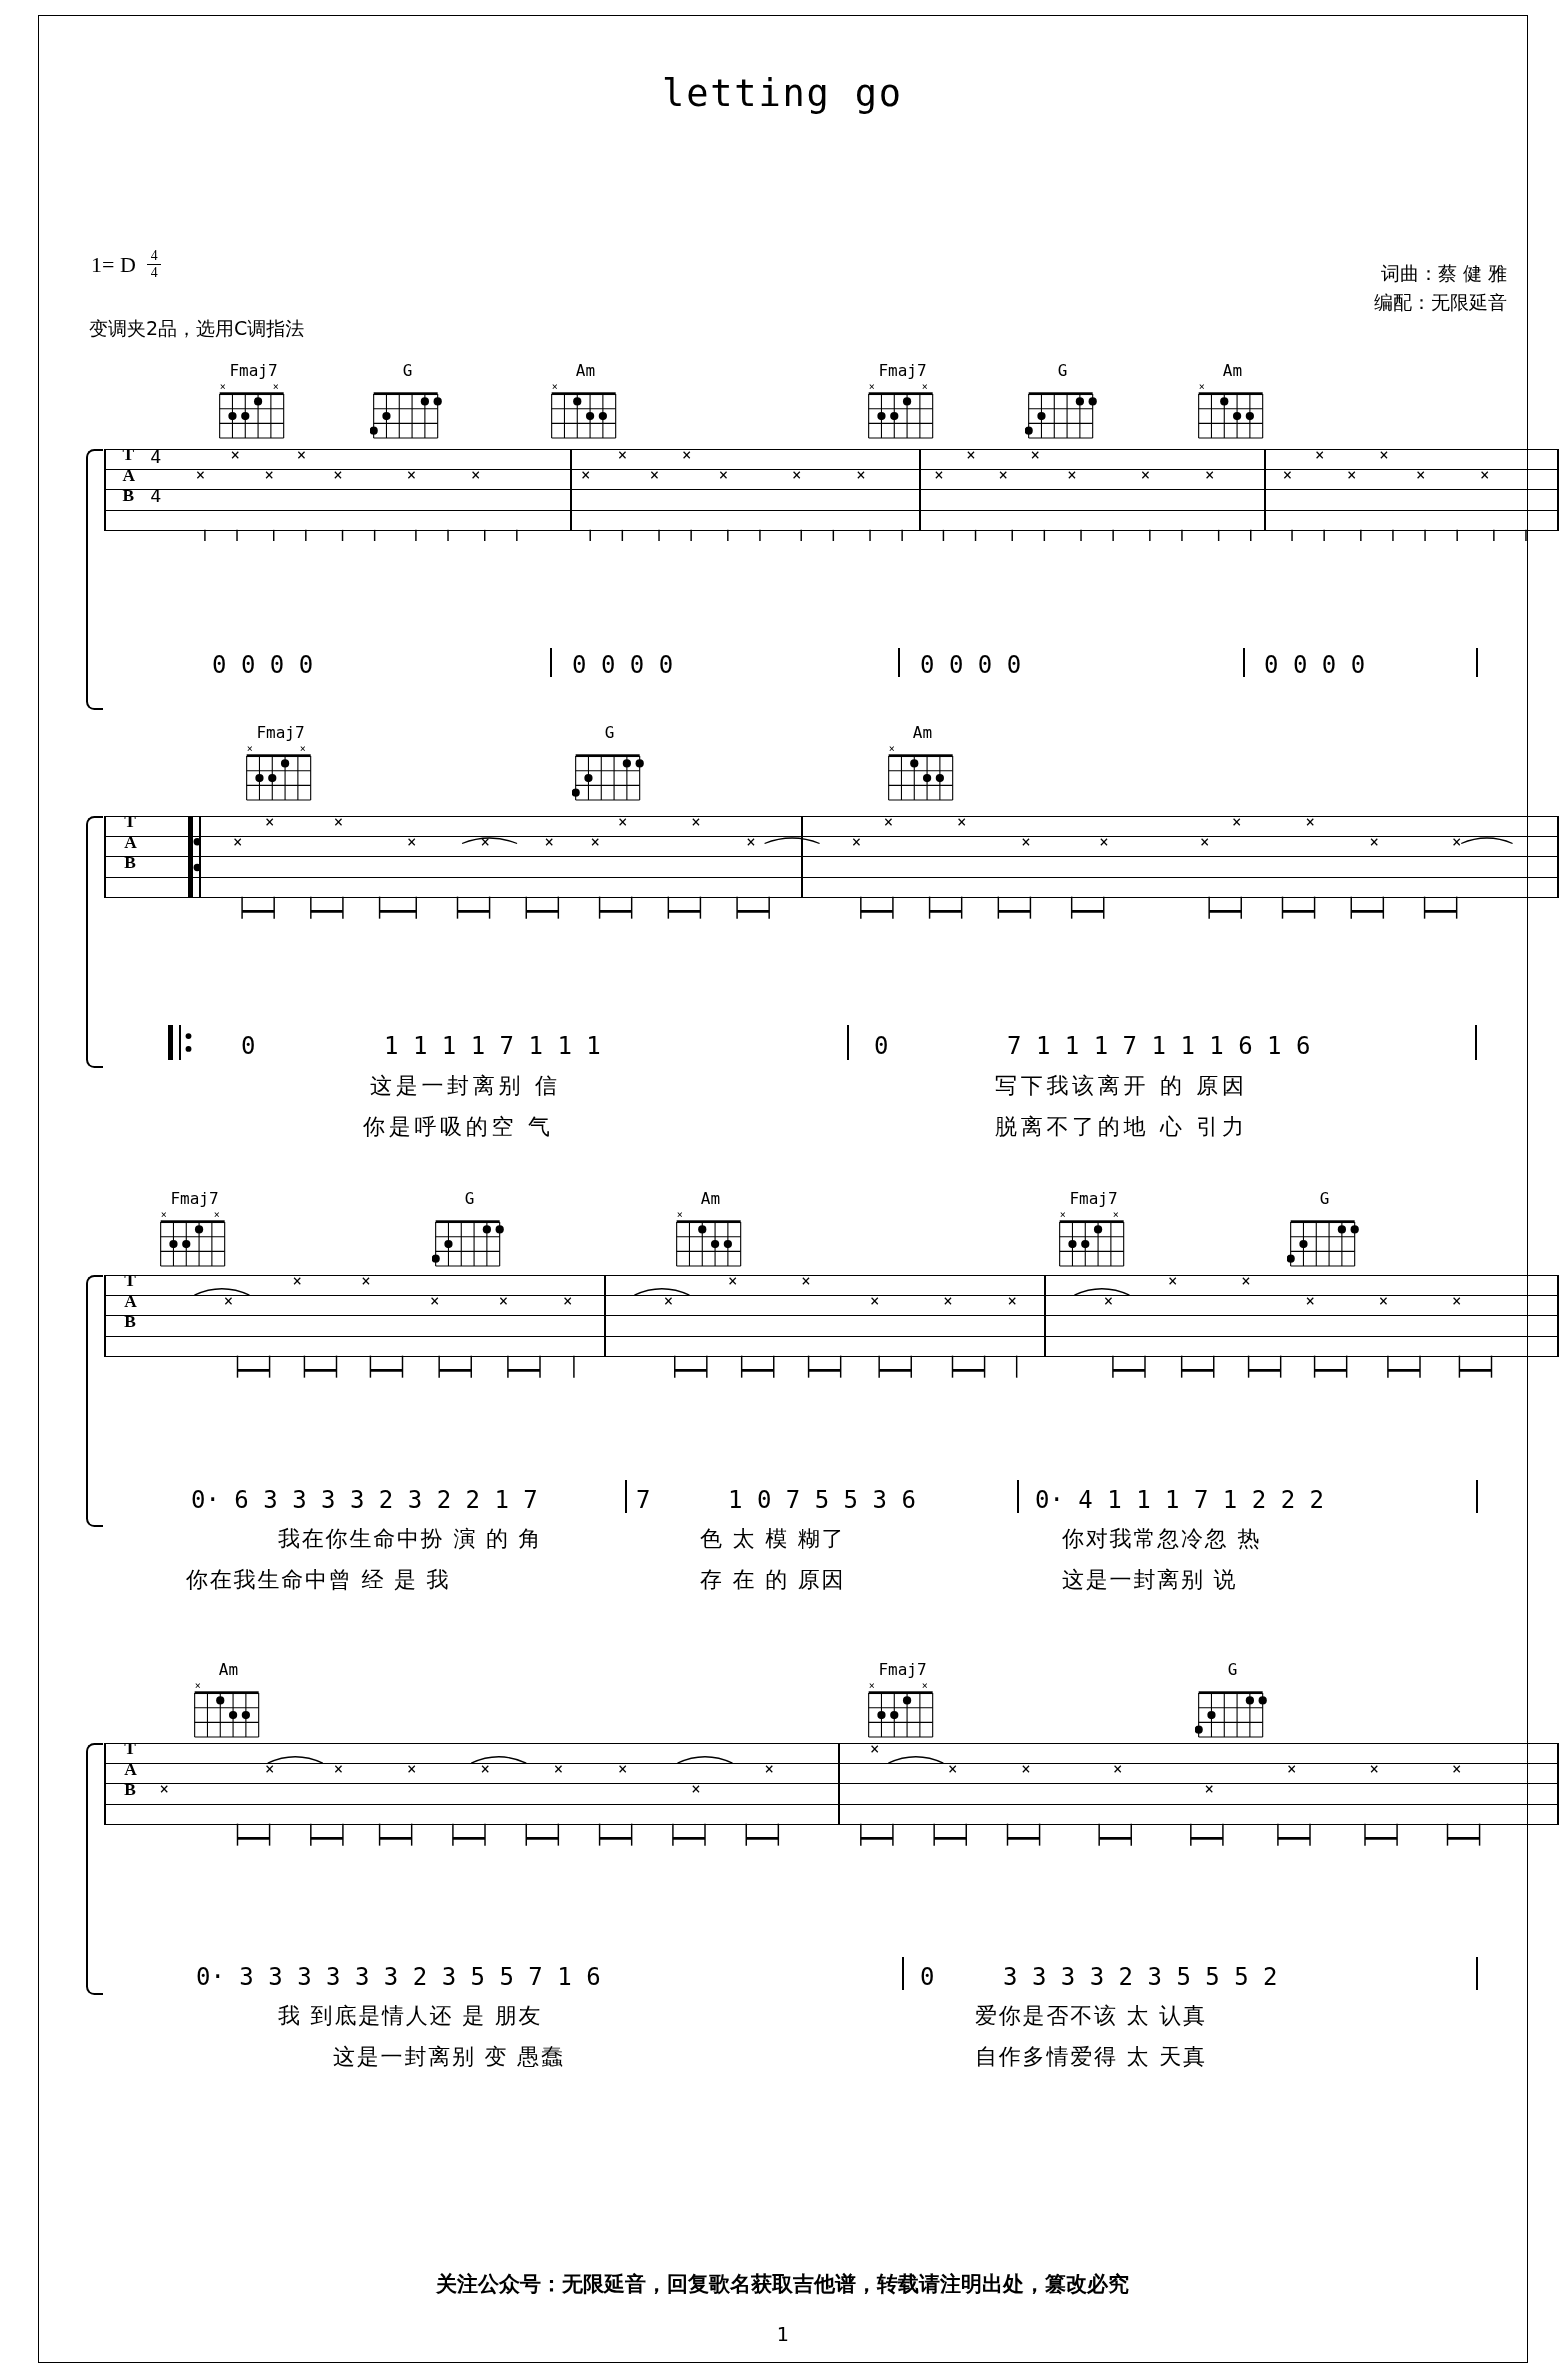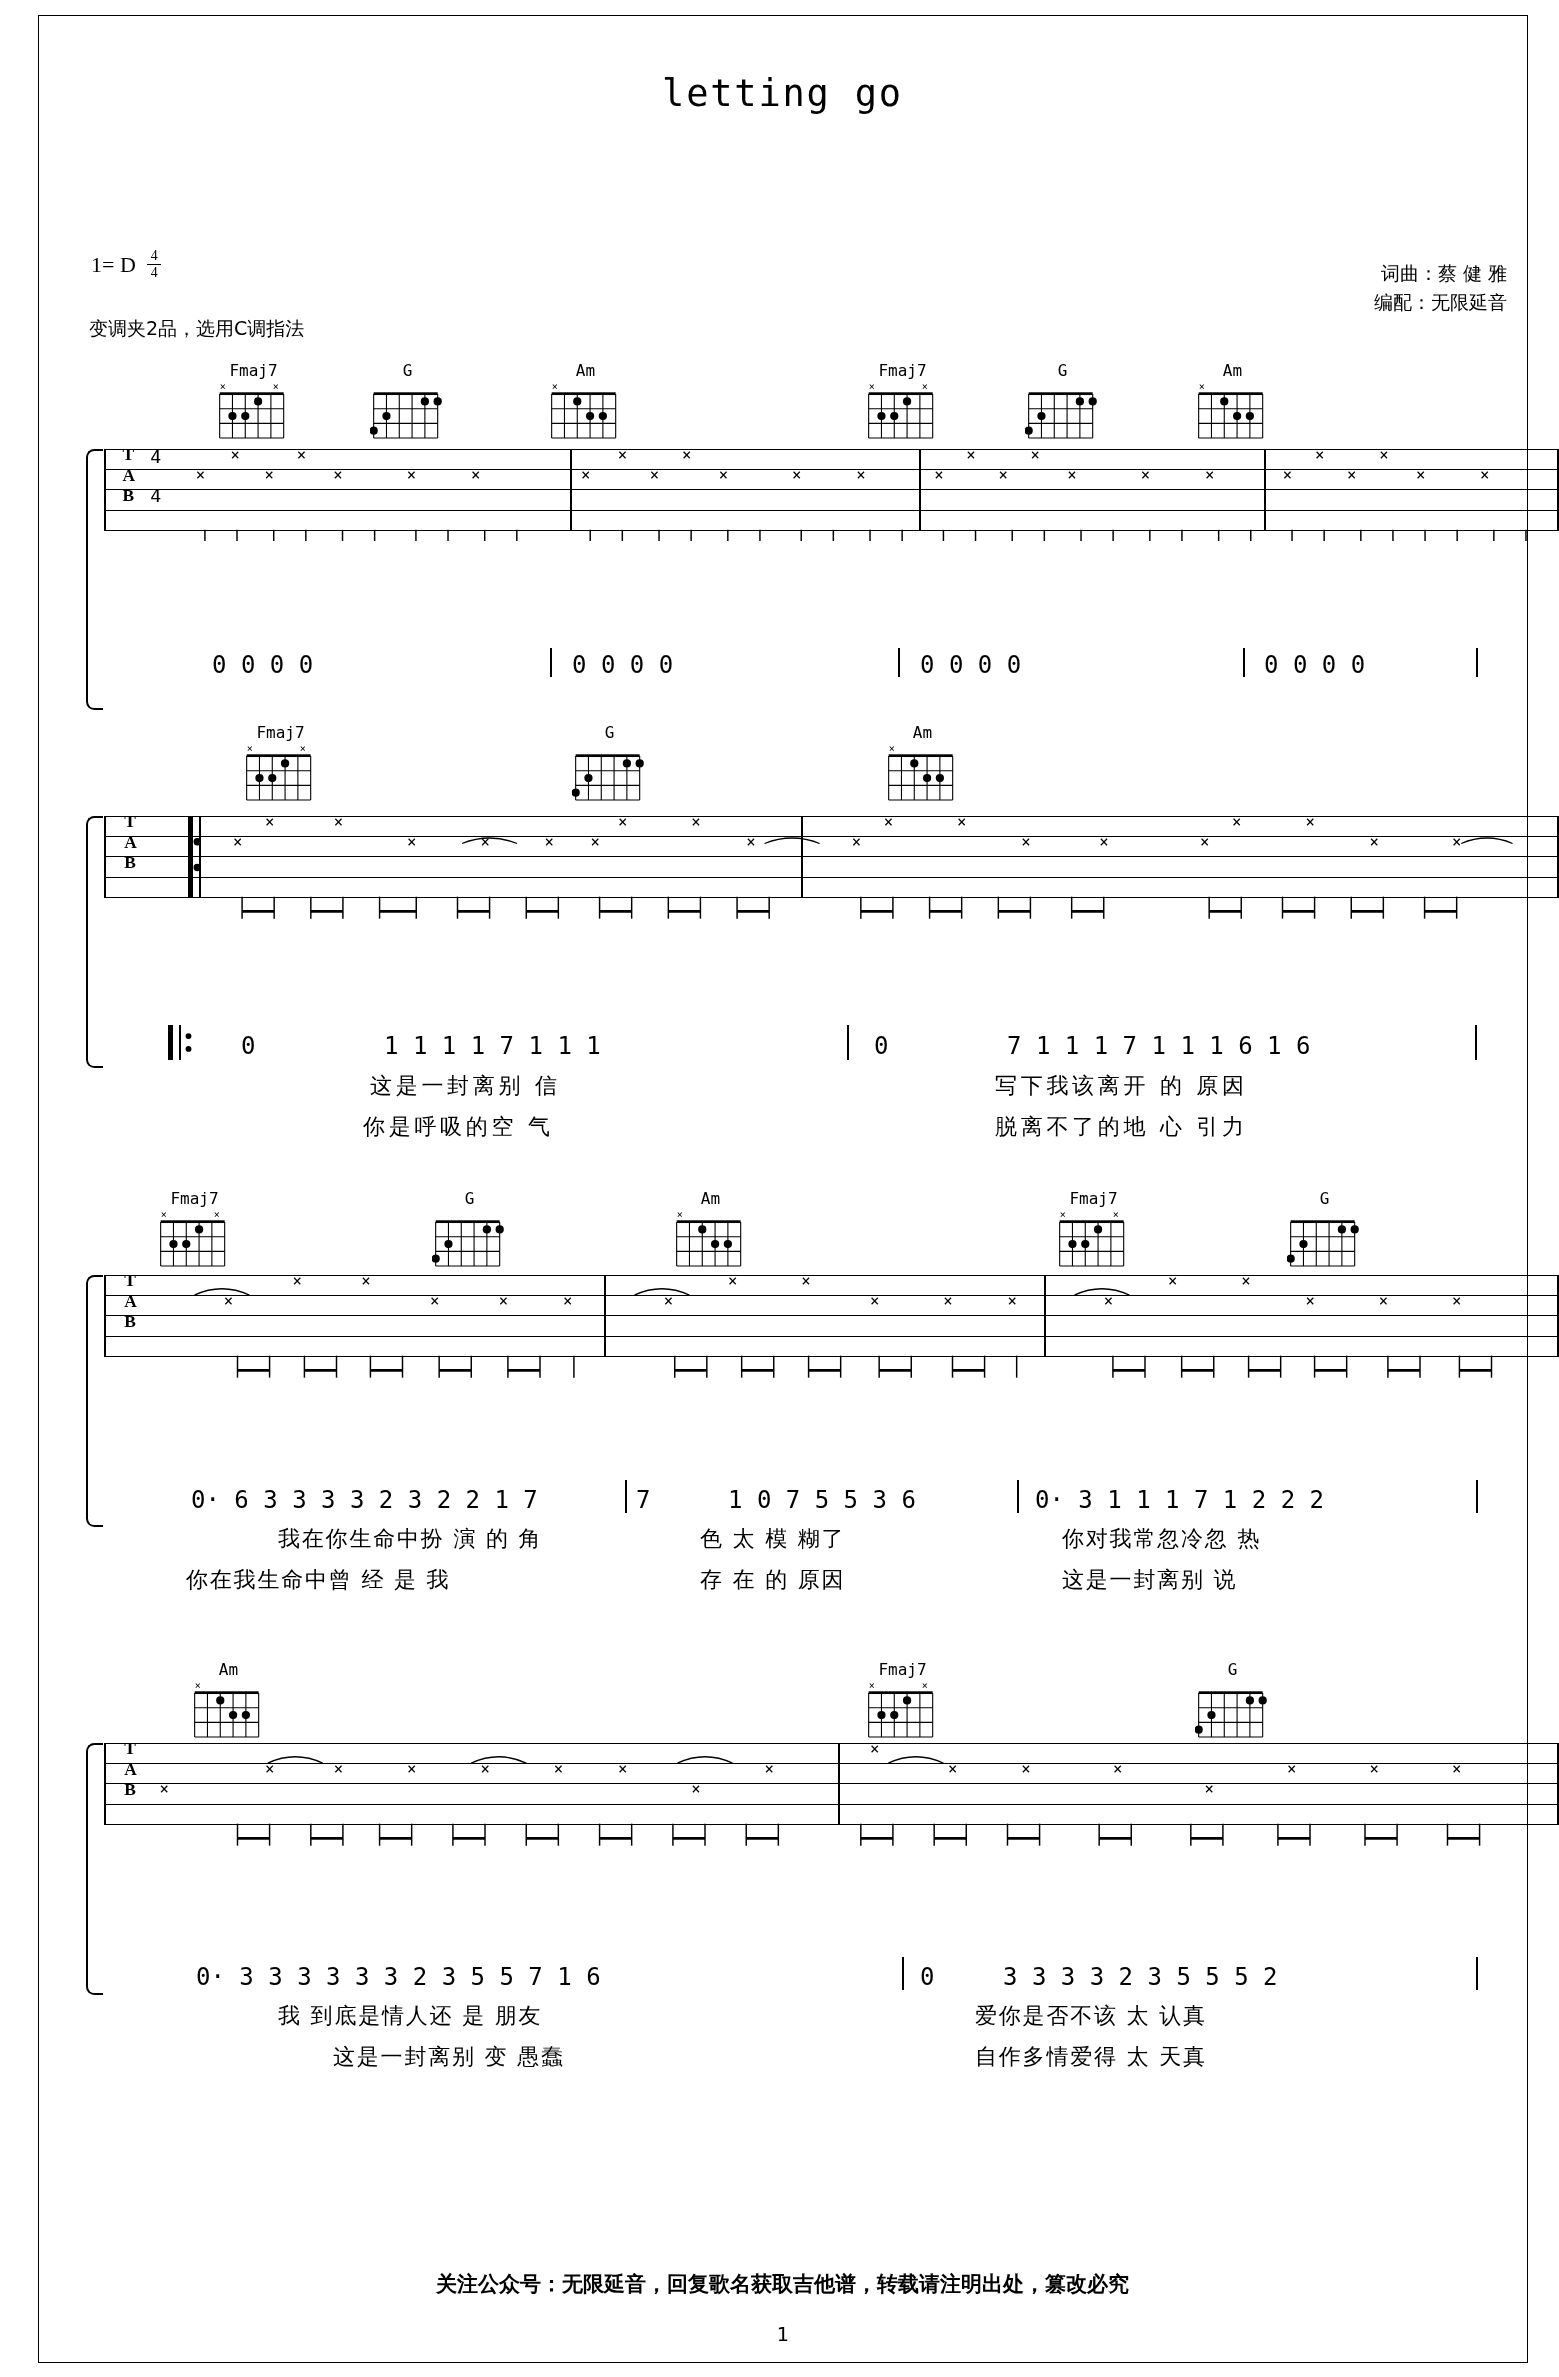--- a/index.html
+++ b/index.html
@@ -683,21 +683,21 @@
             <path d="M 578 22 Q 608 8 638 22"></path>
             <path d="M 1058 22 Q 1088 8 1118 22"></path>
           </g>
         </svg>
       </div>
     </div>
 
     <div class="melody" style="left:188px;top:1486px;">0· 6 3 3 3 3 2 3  2 2 1  7</div>
     <div class="melody" style="left:633px;top:1486px;">7</div>
     <div class="melody" style="left:725px;top:1486px;">1 0 7 5  5 3 6</div>
-    <div class="melody" style="left:1032px;top:1486px;">0· 3 1 1 1 7 1 2  2 2</div>
+    <div class="melody" style="left:1032px;top:1486px;">0· 4 1 1 1 7 1 2  2 2</div>
     <div class="vbar" style="left:622px;top:1480px;height:33px;"></div>
     <div class="vbar" style="left:1014px;top:1480px;height:33px;"></div>
     <div class="vbar" style="left:1473px;top:1480px;height:33px;"></div>
 
     <div class="lyric" style="left:275px;top:1524px;letter-spacing:1.8px;">我在你生命中扮 演 的 角</div>
     <div class="lyric" style="left:697px;top:1524px;letter-spacing:1.8px;">色  太 模 糊了</div>
     <div class="lyric" style="left:1059px;top:1524px;letter-spacing:1.8px;">你对我常忽冷忽 热</div>
     <div class="lyric" style="left:183px;top:1565px;letter-spacing:1.8px;">你在我生命中曾 经 是 我</div>
     <div class="lyric" style="left:697px;top:1565px;letter-spacing:1.8px;">存  在 的  原因</div>
     <div class="lyric" style="left:1059px;top:1565px;letter-spacing:1.8px;">这是一封离别 说</div>

